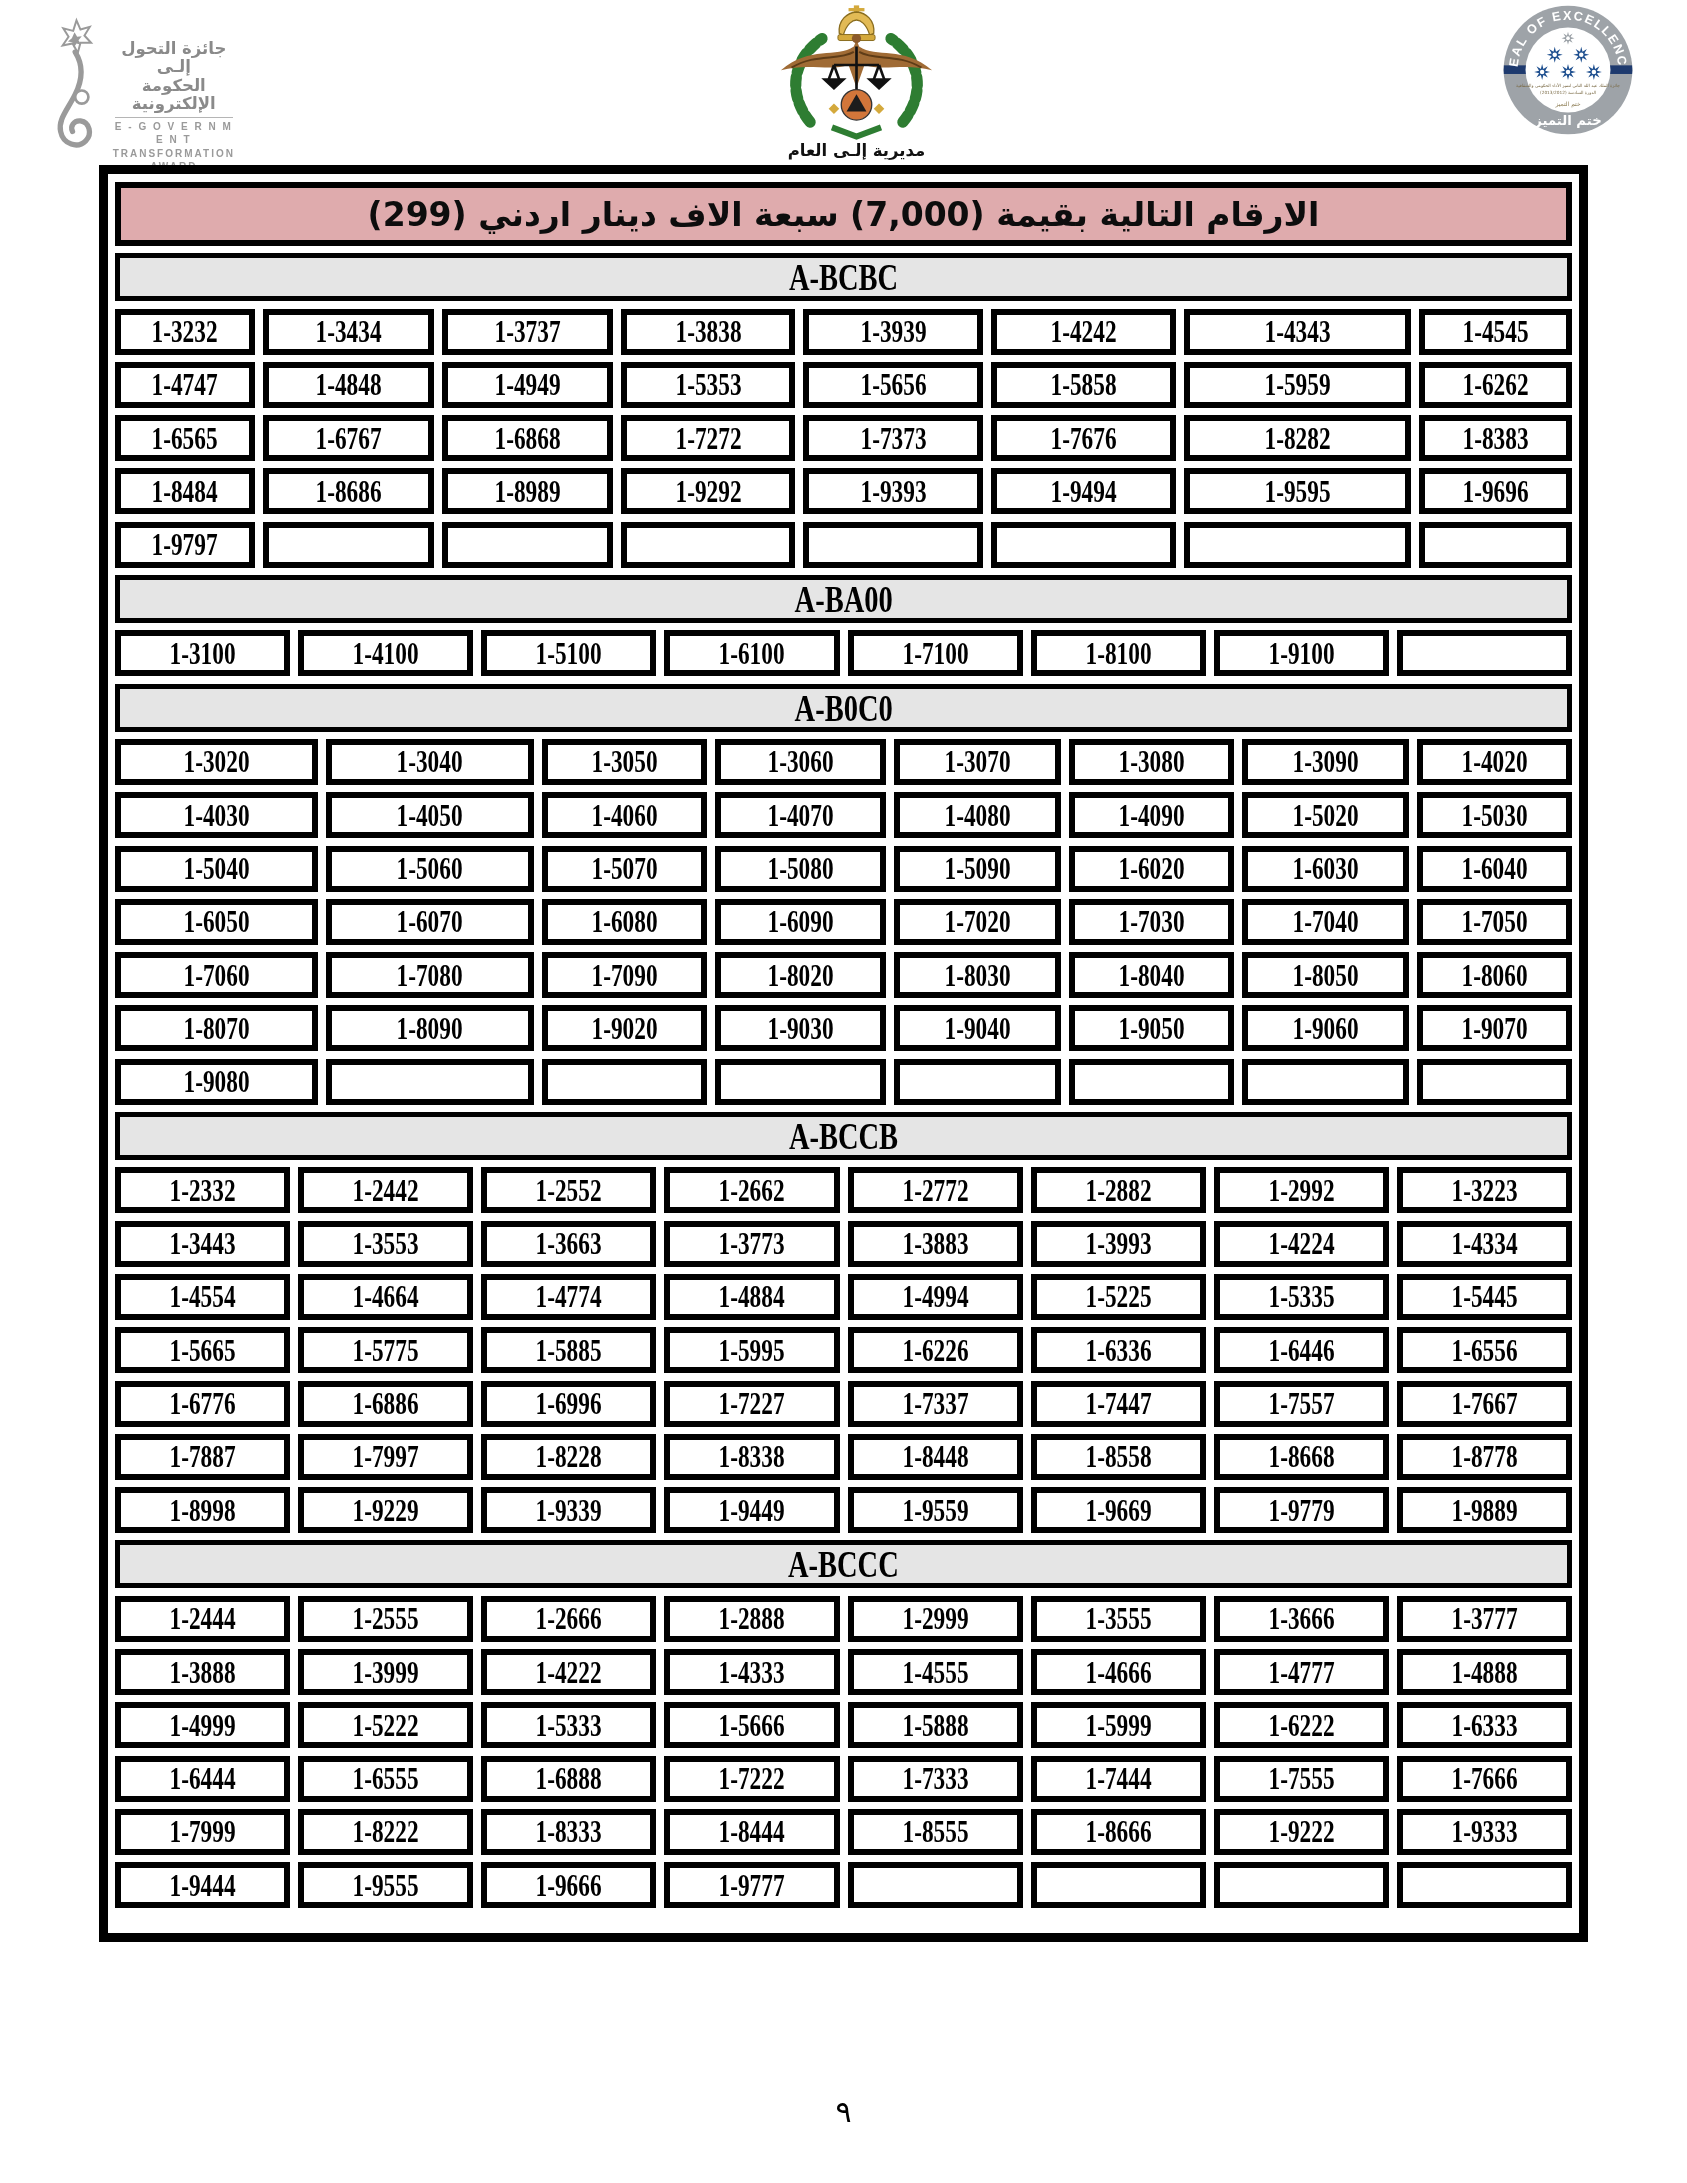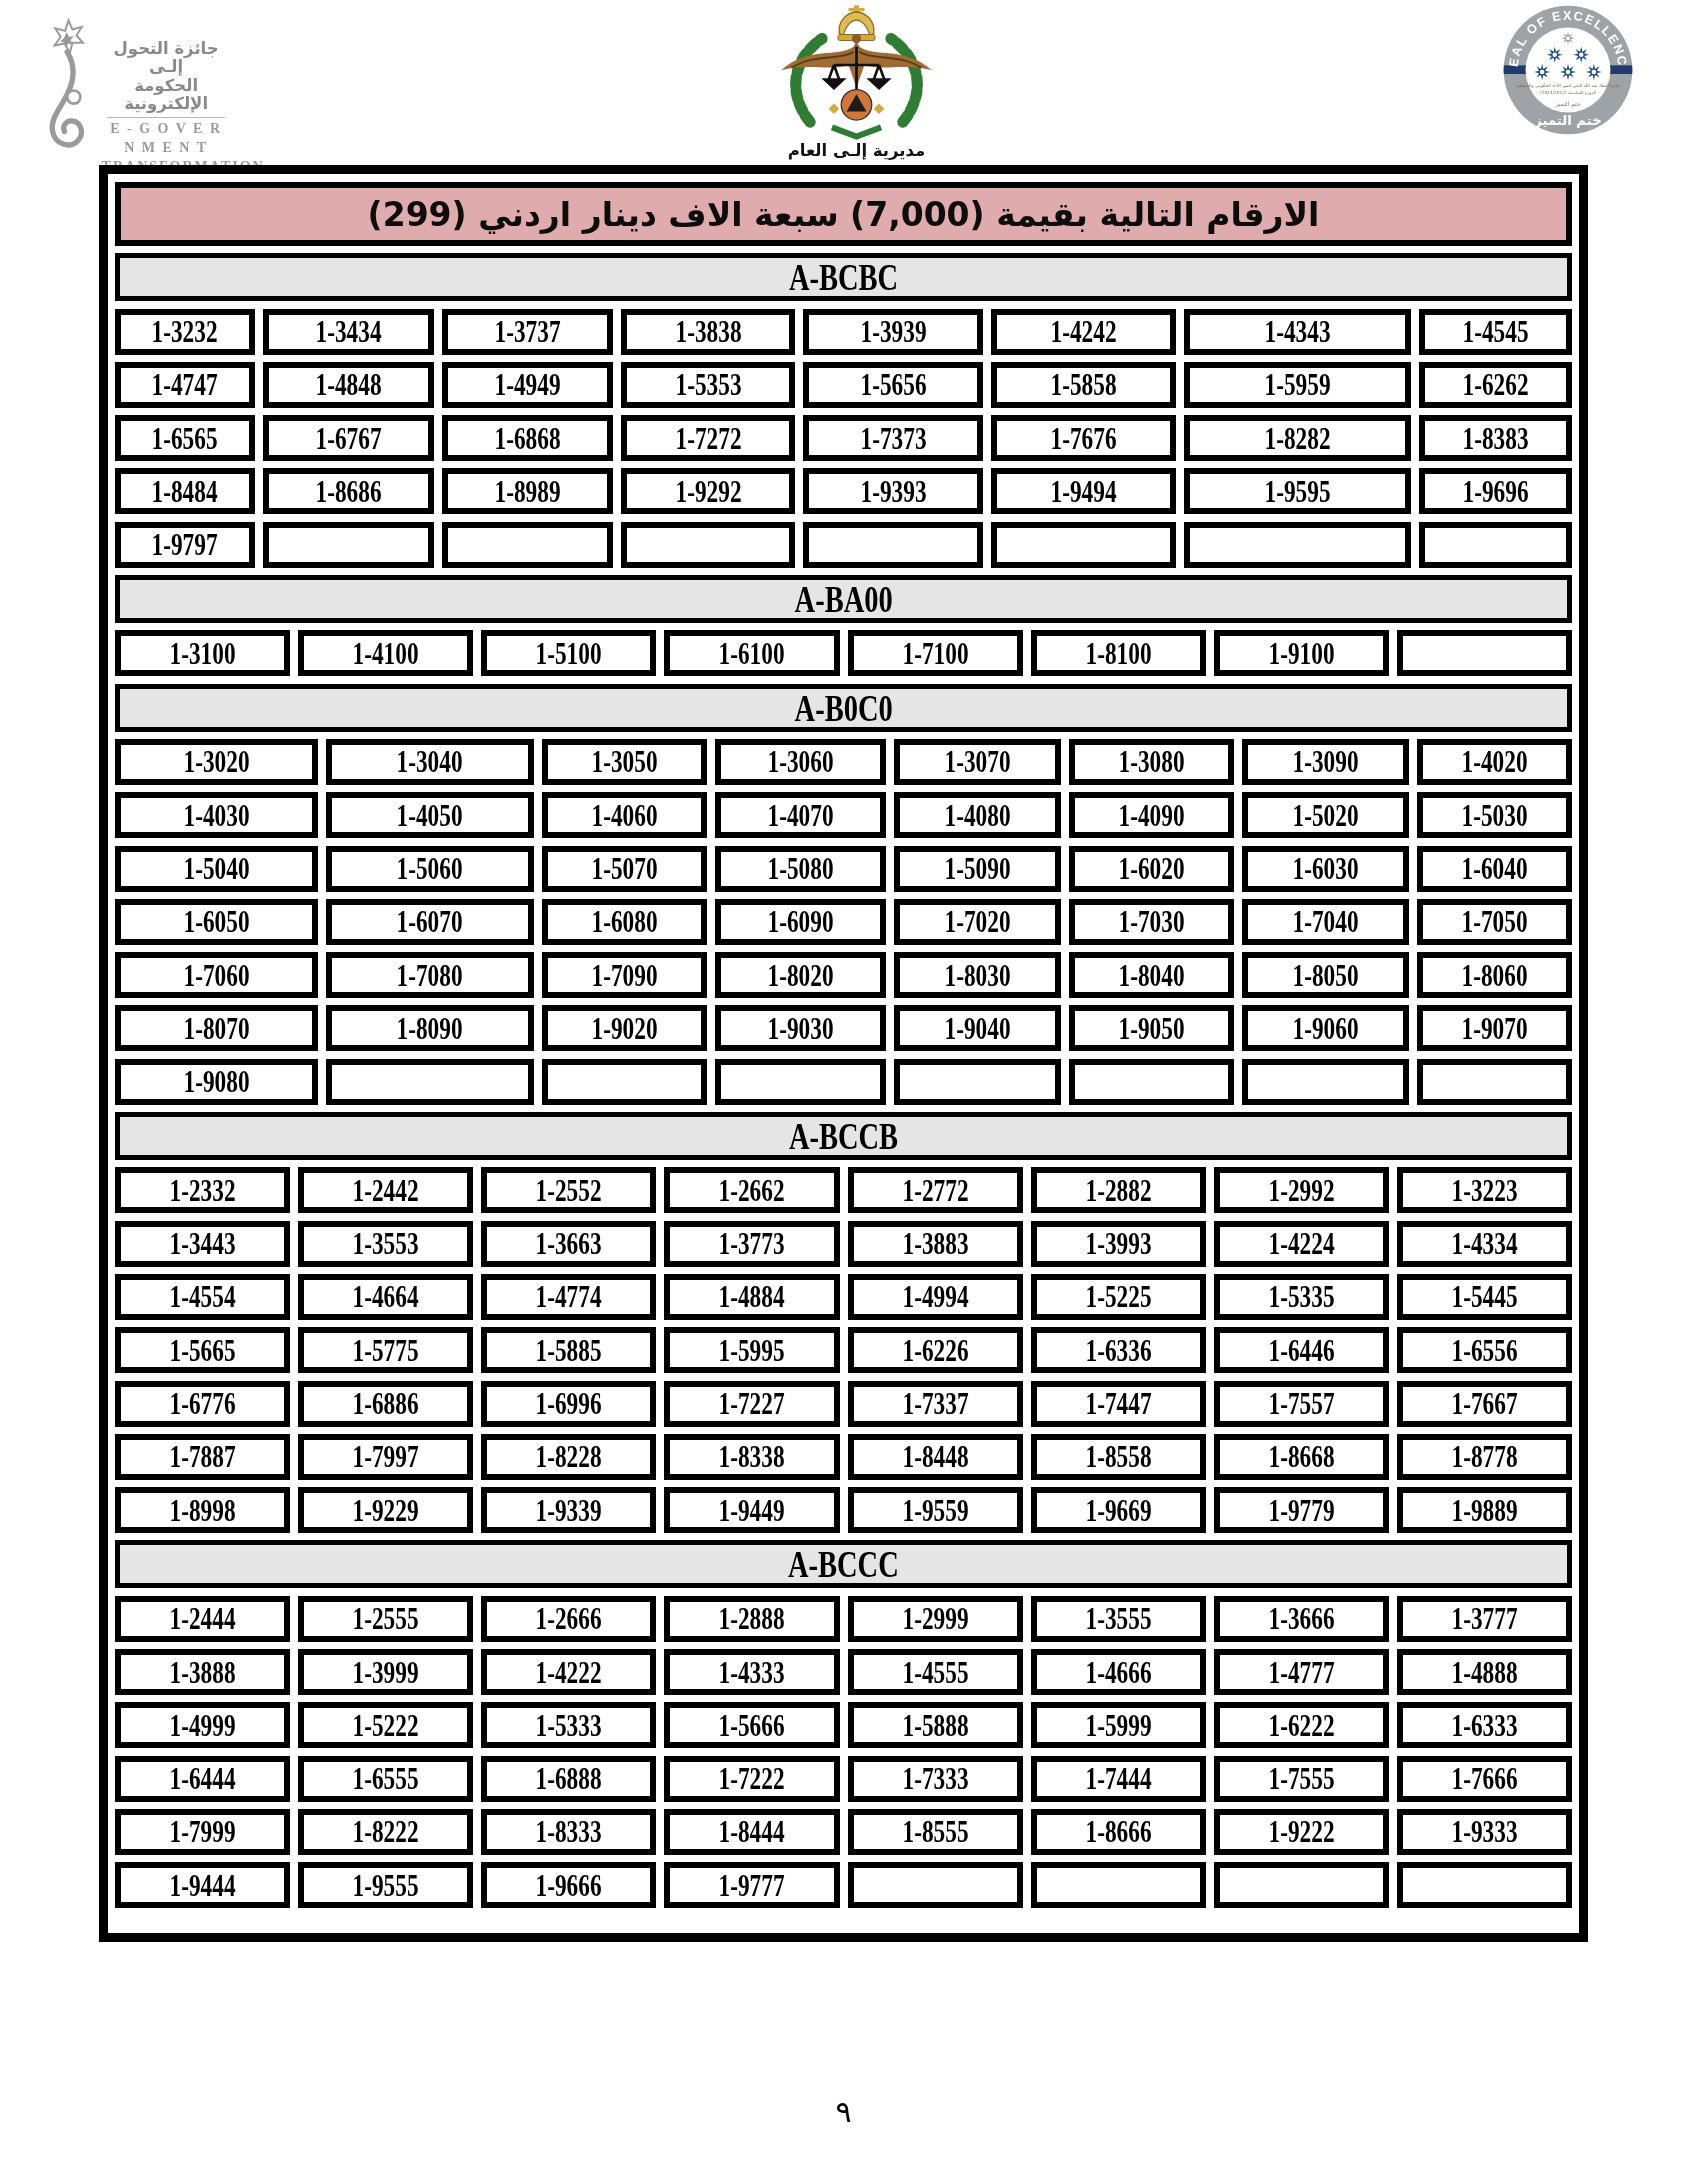--- a/index.html
+++ b/index.html
@@ -1,25 +1,25 @@
 <!DOCTYPE html>
 <html lang="ar" style="font-size:10.6px"><head>
 <meta charset="utf-8">
 <style>
   html,body{margin:0;padding:0;background:#fff;}
   .canvas{position:relative;width:1687px;height:2183px;background:#fff;overflow:hidden;
           font-family:"Liberation Sans",sans-serif;}
 
   
-  .egov{position:absolute;left:38px;top:14.6px;width:192px;height:139px;display:flex;gap:2.6px;justify-content:space-between;}
+  .egov{position:absolute;left:46px;top:14.6px;width:192px;height:139px;display:flex;gap:2.6px;justify-content:space-between;}
   .egov svg{flex:none;}
   .egov .txt{display:flex;flex-direction:column;justify-content:flex-start;margin-top:25px;width:129px;text-align:center;}
   .egov .ar{direction:rtl;font-family:"DejaVu Sans",sans-serif;font-weight:bold;font-size:16.5px;line-height:1.12;color:#8a8a8a;}
   .egov .rule{border-top:1.3px solid #b5b5b5;margin:3.3px 5.3px 2px 5.3px;}
-  .egov .en{font-size:14px;font-weight:bold;letter-spacing:2px;color:#9a9a9a;line-height:1.35;font-family:Liberation Serif, serif;}
+  .egov .en{font-size:10px;font-weight:bold;letter-spacing:2px;color:#9a9a9a;line-height:1.35;}
   .egov .tiny{direction:rtl;font-family:"DejaVu Sans",sans-serif;font-size:7.3px;color:#9a9a9a;margin-top:4px;line-height:1.4;}
 
   .psd{position:absolute;left:769px;top:4px;width:175px;height:159px;text-align:center;}
   .psd .cap{direction:rtl;font-family:"DejaVu Sans",sans-serif;font-weight:bold;font-size:16.5px;color:#111;margin-top:-2.6px;}
 
   .seal{position:absolute;left:1501px;top:2.6px;width:134px;height:134px;}
 
   
   .board{position:absolute;left:99px;top:165px;width:1489px;height:1777px;
          border:9.3px solid #000;box-sizing:border-box;background:#fff;

